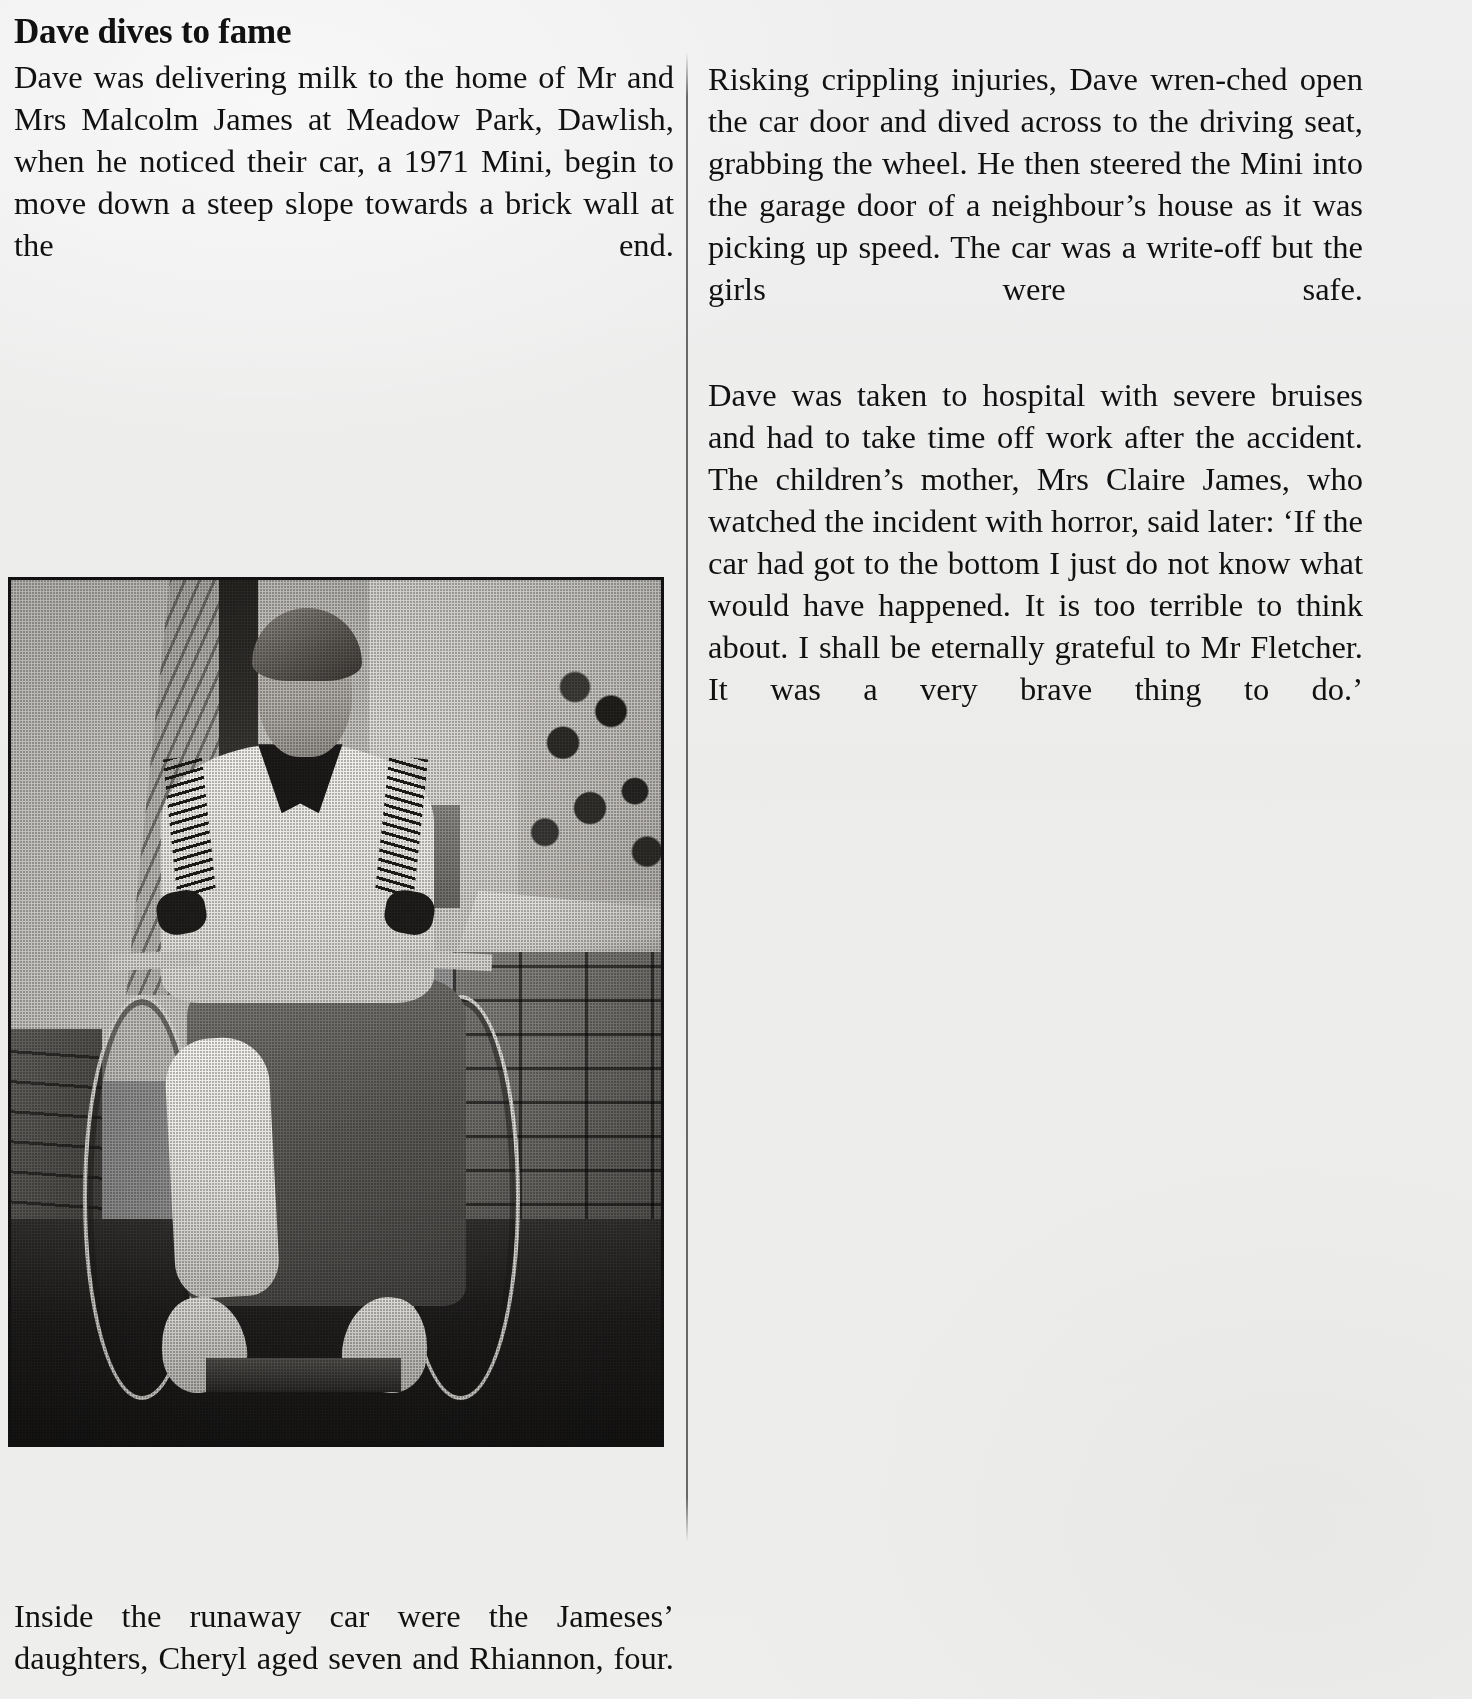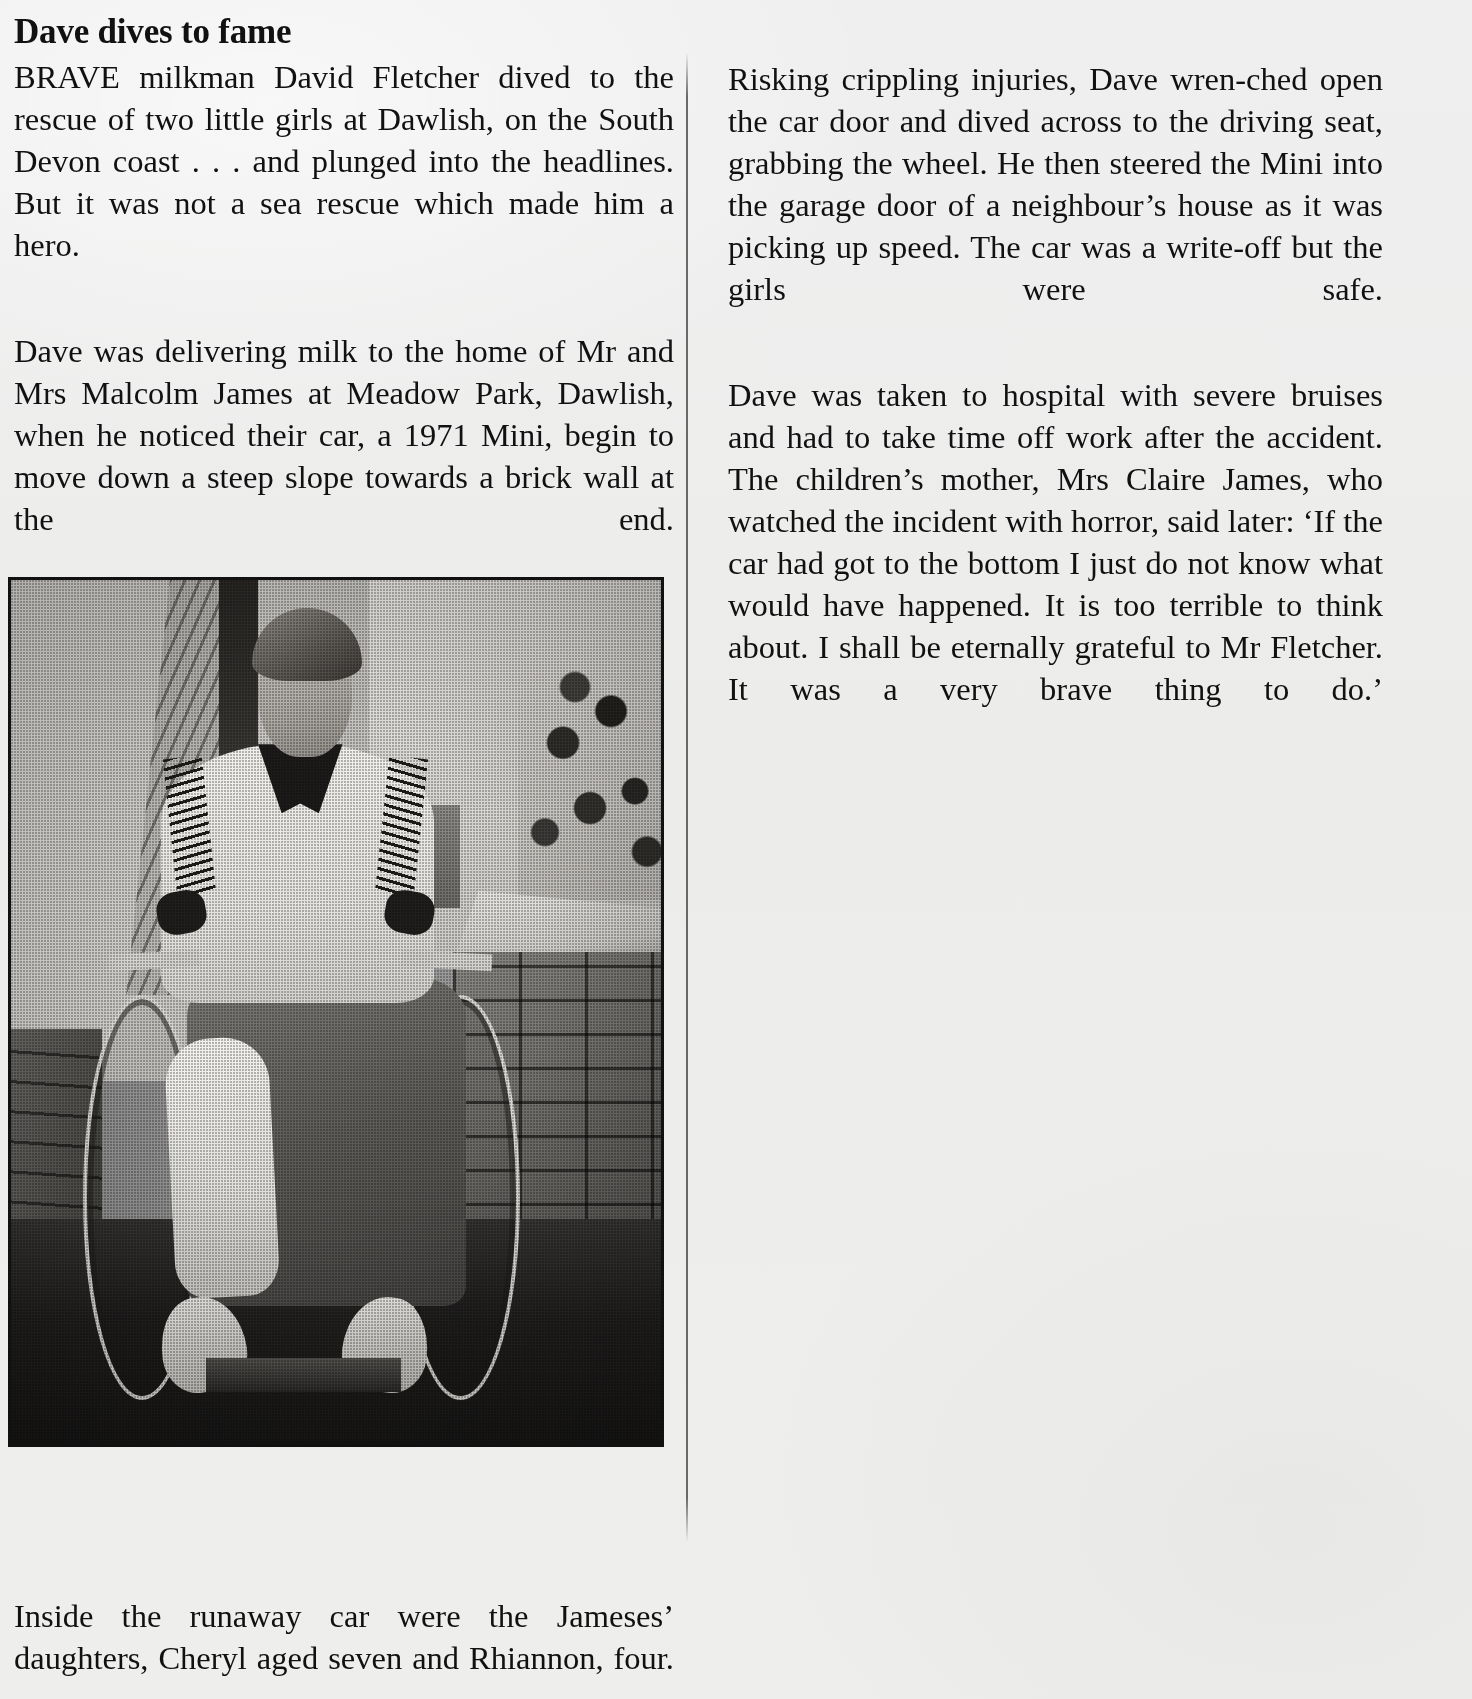--- a/index.html
+++ b/index.html
@@ -315,34 +315,33 @@
     height: 1490px;
     background: linear-gradient(180deg,
       rgba(60,60,60,0.0) 0%,
       rgba(60,60,60,0.75) 3%,
       rgba(60,60,60,0.75) 97%,
       rgba(60,60,60,0.0) 100%);
   }
 
   
   #right-col {
-    left: 728px;
+    left: 708px;
     top: 58px;
     width: 655px;
   }
 </style>
 </head>
 <body>
 
 <div id="page">
 
   <div id="left-col" class="col">
     <h1 id="headline">Dave dives to fame</h1>
 
-    <p class="body-par">BRAVE milkman David Fletcher dived to the rescue of two little girls at Dawlish, on the South Devon coast . . . and plunged into the headlines. But it was not a sea rescue which made him a hero.</p>
 
     <p class="body-par">Dave was delivering milk to the home of Mr and Mrs Malcolm James at Meadow Park, Dawlish, when he noticed their car, a 1971 Mini, begin to move down a steep slope towards a brick wall at the end.</p>
   </div>
 
   <div id="photo-wrap">
     <div id="photo-frame">
       <div id="ph-wall" class="ph"></div>
       <div id="ph-wall-brick" class="ph"></div>
       <div id="ph-door" class="ph"></div>
       <div id="ph-sky" class="ph"></div>

